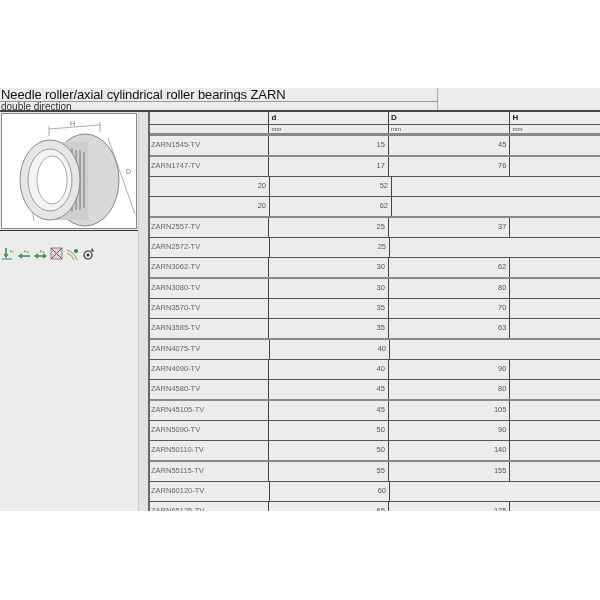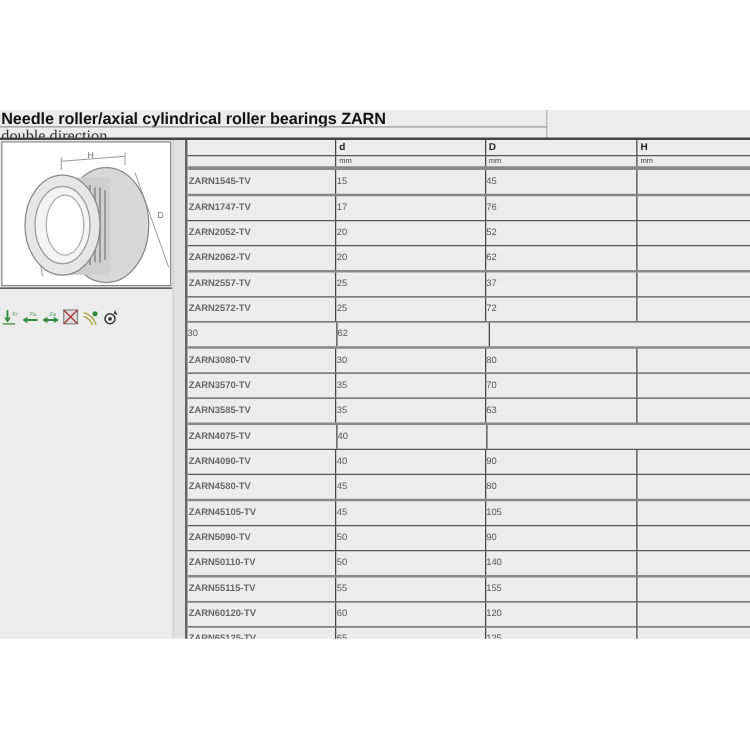--- a/index.html
+++ b/index.html
@@ -1,44 +1,44 @@
 <!DOCTYPE html>
 <html><head>
 <meta charset="utf-8">
 <style>
   html, body { margin:0; padding:0; background:#ffffff; }
   body { width:600px; height:600px; position:relative; overflow:hidden;
          font-family:"Liberation Sans", sans-serif; color:#333; }
   .page { position:absolute; left:0; top:88px; width:600px; height:423px; background:#ececec; overflow:hidden; }
   .title-bar { position:absolute; left:0; top:0; width:437px; height:13px; background:#ececec; border-right:1px solid #aaa; }
-  .title { position:absolute; left:1px; top:-1px; font-size:13px; font-weight:bold; color:#111; white-space:nowrap; letter-spacing:-0.1px; }
+  .title { position:absolute; left:1px; top:-1px; font-size:13px; font-weight:normal; color:#111; white-space:nowrap; letter-spacing:-0.1px; }
   .subtitle-bar { position:absolute; left:0; top:13px; width:437px; height:9px; border-top:1px solid #999; border-right:1px solid #aaa; }
-  .subtitle { position:absolute; left:1px; top:-1px; font-size:13px; color:#333; white-space:nowrap;font-family:Liberation Serif, serif; }
+  .subtitle { position:absolute; left:1px; top:-1px; font-size:10px; color:#333; white-space:nowrap; }
   .right-top { position:absolute; left:438px; top:0; width:162px; height:22px; background:#ececec; }
   .thick-line { position:absolute; left:0; top:22px; width:600px; height:2px; background:#444; }
   .left-panel { position:absolute; left:0; top:24px; width:138px; height:399px; background:#ececec; }
   .img-box { position:absolute; left:1px; top:1px; width:136px; height:116px; background:#fff; border:1px solid #888; box-sizing:border-box; }
   .img-sep { position:absolute; left:0; top:118px; width:138px; height:1px; background:#333; }
   .icons-row { position:absolute; left:2px; top:134px; height:14px; display:flex; gap:3px; align-items:center; }
   .icon { width:13px; height:13px; display:inline-block; }
   .vstrip { position:absolute; left:138px; top:24px; width:10px; height:399px; background:#e2e2e2; border-left:1px solid #cfcfcf; box-sizing:border-box; }
   .table { position:absolute; left:148px; top:24px; width:460px; border-left:2px solid #666; box-sizing:border-box; }
   .hrow, .urow, .drow { display:flex; }
   .cell { box-sizing:border-box; border-right:1px solid #444; overflow:hidden; white-space:nowrap; }
   .c0 { width:120px; } .c1 { width:120px; } .c2 { width:122px; } .c3 { width:98px; border-right:none; }
   .hrow { height:12px; border-bottom:1px solid #555; }
   .hrow .cell { font-size:8px; font-weight:bold; color:#222; padding-left:2px; line-height:12px; }
   .urow { height:8px; border-bottom:3px solid #888; }
   .urow .cell { font-size:6px; color:#444; padding-left:2px; line-height:8px; }
   .hrow .c0, .urow .c0 { border-right:1px solid #444; }
   .drow { height:19px; border-bottom:1px solid #555; }
   .drow:nth-child(3n+1) { border-bottom:2px solid #888; }
   .drow .cell { font-size:7.5px; line-height:18px; color:#555; }
-  .drow .c0 { padding-left:1px; font-weight:bold; color:#666; }
-  .drow .c1, .drow .c2 { padding-right:3px; }
+  .drow .c0 { padding-left:1px; font-weight:normal; color:#666; }
+  .drow .c1, .drow .c2 { text-align:right; padding-right:3px; }
   svg { display:block; }
 </style>
 </head>
 <body>
 
 <div class="page">
   <div class="title-bar">
     <span class="title">Needle roller/axial cylindrical roller bearings ZARN</span>
   </div>
   <div class="subtitle-bar">
@@ -144,44 +144,42 @@
     <div class="cell c2">45</div>
     <div class="cell c3"></div>
   </div>
         <div class="drow">
     <div class="cell c0">ZARN1747-TV</div>
     <div class="cell c1">17</div>
     <div class="cell c2">76</div>
     <div class="cell c3"></div>
   </div>
         <div class="drow">
-    <div class="cell c0">ZARN2052-TV</div>
     <div class="cell c1">20</div>
     <div class="cell c2">52</div>
     <div class="cell c3"></div>
   </div>
         <div class="drow">
-    <div class="cell c0">ZARN2062-TV</div>
     <div class="cell c1">20</div>
     <div class="cell c2">62</div>
     <div class="cell c3"></div>
   </div>
         <div class="drow">
     <div class="cell c0">ZARN2557-TV</div>
     <div class="cell c1">25</div>
     <div class="cell c2">37</div>
     <div class="cell c3"></div>
   </div>
         <div class="drow">
     <div class="cell c0">ZARN2572-TV</div>
     <div class="cell c1">25</div>
-    <div class="cell c2">72</div>
-    <div class="cell c3"></div>
-  </div>
-        <div class="drow">
+    <div class="cell c3"></div>
+  </div>
+        <div class="drow">
+    <div class="cell c0">ZARN3062-TV</div>
     <div class="cell c1">30</div>
     <div class="cell c2">62</div>
     <div class="cell c3"></div>
   </div>
         <div class="drow">
     <div class="cell c0">ZARN3080-TV</div>
     <div class="cell c1">30</div>
     <div class="cell c2">80</div>
     <div class="cell c3"></div>
   </div>
@@ -234,21 +232,20 @@
   </div>
         <div class="drow">
     <div class="cell c0">ZARN55115-TV</div>
     <div class="cell c1">55</div>
     <div class="cell c2">155</div>
     <div class="cell c3"></div>
   </div>
         <div class="drow">
     <div class="cell c0">ZARN60120-TV</div>
     <div class="cell c1">60</div>
-    <div class="cell c2">120</div>
     <div class="cell c3"></div>
   </div>
         <div class="drow">
     <div class="cell c0">ZARN65125-TV</div>
     <div class="cell c1">65</div>
     <div class="cell c2">125</div>
     <div class="cell c3"></div>
   </div>
       </div>
   </div>

